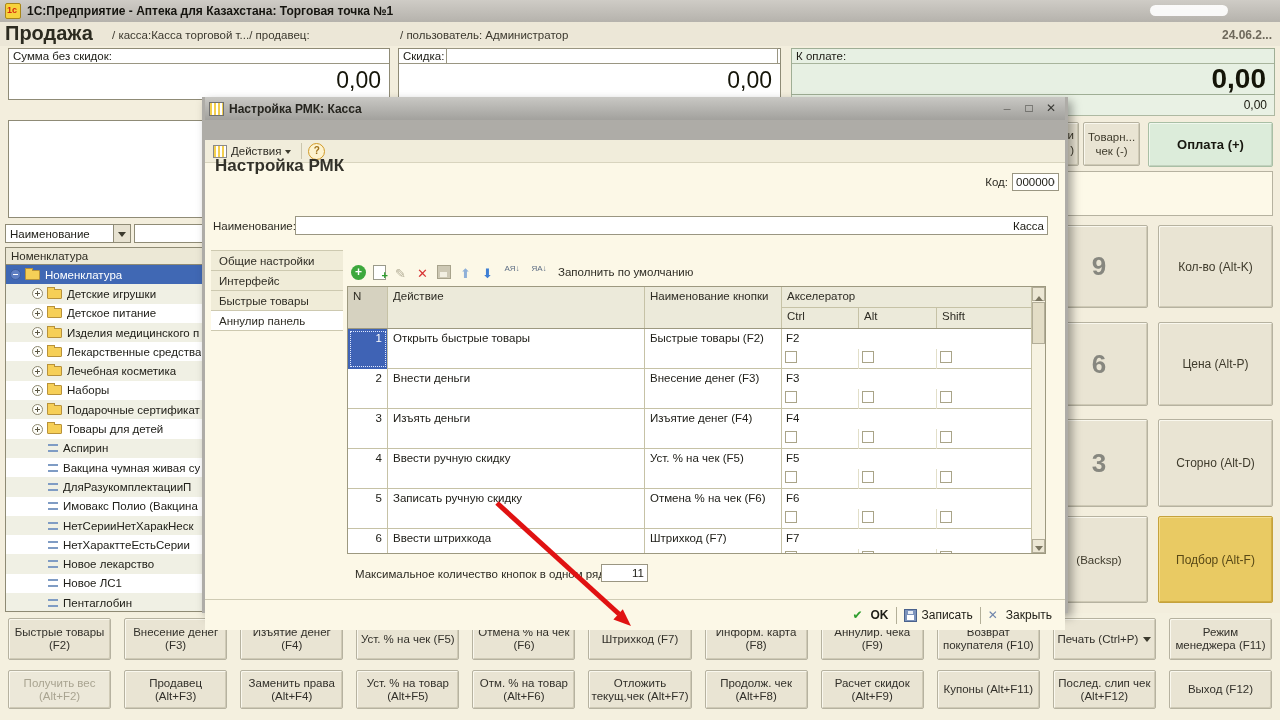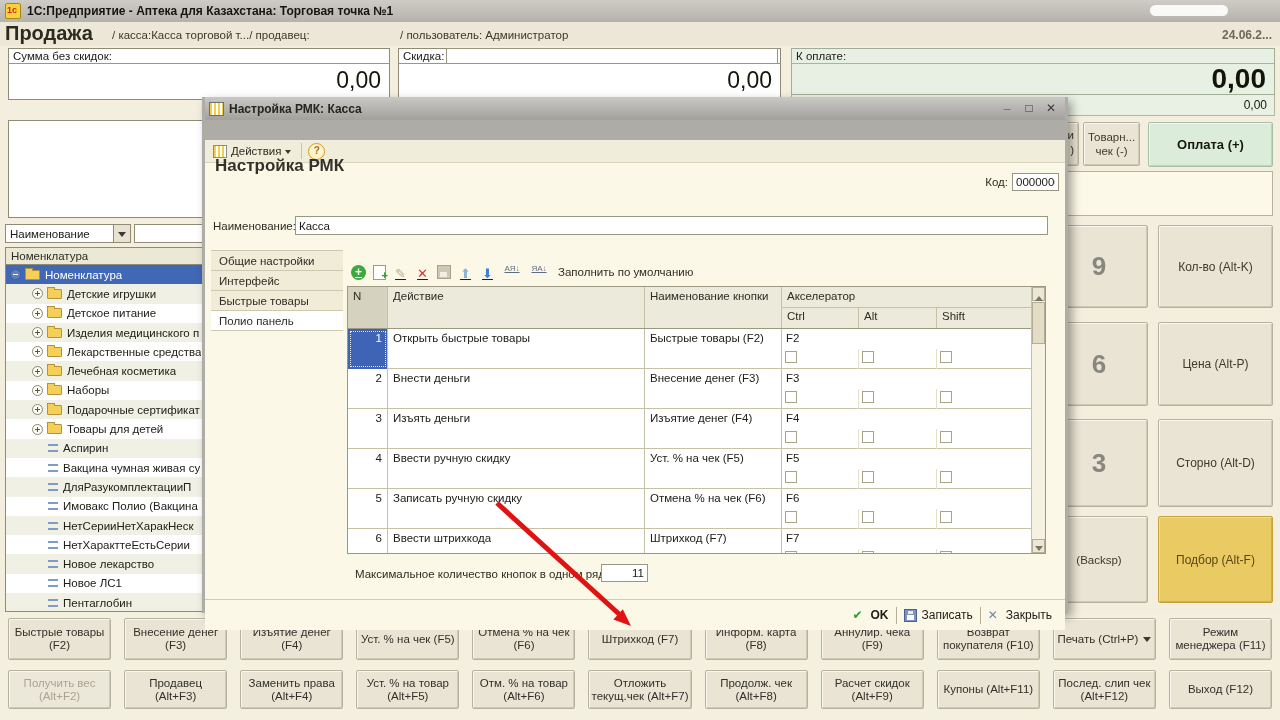--- a/index.html
+++ b/index.html
@@ -125,21 +125,21 @@
   .fld-label{position:absolute;font-size:11.5px;color:#2e2c24;}
   .fld-input{position:absolute;background:#fff;border:1px solid #9a9682;box-sizing:border-box;
              font-size:11.5px;padding:0 3px;font-family:inherit;color:#1c1b14;}
 
   .tabs{position:absolute;left:6px;top:110px;width:132px;border-top:1px solid #cdc9b0;}
   .tab{height:20px;border-bottom:1px solid #cdc9b0;font-size:11.5px;padding:4px 0 0 8px;box-sizing:border-box;
        background:#f0ecd8;color:#2e2c24;white-space:nowrap;}
   .tab.active{background:#ffffff;}
 
   .ttoolbar{position:absolute;left:146px;top:122px;height:20px;display:flex;align-items:center;gap:7px;}
-  .tbi{width:15px;height:15px;position:relative;display:inline-block;text-align:center;line-height:15px;text-decoration:underline;}
+  .tbi{width:15px;height:15px;position:relative;display:inline-block;text-align:center;line-height:15px;}
   .tbi-add{background:#3da83d;border-radius:50%;color:#fff;font-weight:bold;font-size:12px;}
   .tbi-add::before{content:"+";}
   .tbi-add-copy{background:#fff;border:1px solid #9a9a8a;width:11px;height:13px;}
   .tbi-add-copy::before{content:"+";position:absolute;right:-3px;bottom:-4px;color:#2d9e2d;font-weight:bold;font-size:11px;}
   .tbi-edit::before{content:"✎";color:#b3ae97;font-size:13px;}
   .tbi-delete::before{content:"✕";color:#d83434;font-weight:bold;font-size:13px;}
   .tbi-save{background:#cdc8b4;border:1px solid #a8a38c;width:12px;height:12px;}
   .tbi-save::before{content:"";position:absolute;left:2px;bottom:1px;width:7px;height:5px;background:#f2efe2;}
   .tbi-up::before{content:"⬆";color:#8fb0d8;font-size:13px;}
   .tbi-down::before{content:"⬇";color:#3f7fd4;font-size:13px;}
@@ -460,27 +460,27 @@
         <span class="msep"></span>
         <span class="help-icon">?</span>
       </div>
 
       <div class="dlg-heading">Настройка РМК</div>
 
       <span class="fld-label" style="left:745px;top:36px;width:58px;text-align:right;">Код:</span>
       <input class="fld-input" style="left: 807px; top: 33px; width: 47px; height: 18px;" value="000000001">
 
       <span class="fld-label" style="left:8px;top:80px;">Наименование:</span>
-      <input class="fld-input" style="left: 90px; top: 76px; width: 753px; height: 19px;" value="Касса">
+      <input class="fld-input" style="left: 90px; top: 76px; width: 753px; height: 19px; text-align: right;" value="Касса">
 
       <div class="tabs" id="tabs">
           <div class="tab">Общие настройки</div>
           <div class="tab">Интерфейс</div>
           <div class="tab">Быстрые товары</div>
-          <div class="tab active">Полио панель</div>
+          <div class="tab active">Аннулир панель</div>
         </div>
 
       <div class="ttoolbar" id="ttoolbar">
           <span class="tbi tbi-add"></span>
           <span class="tbi tbi-add-copy"></span>
           <span class="tbi tbi-edit"></span>
           <span class="tbi tbi-delete"></span>
           <span class="tbi tbi-save"></span>
           <span class="tbi tbi-up"></span>
           <span class="tbi tbi-down"></span>

